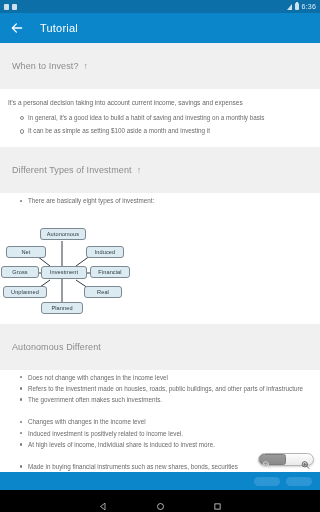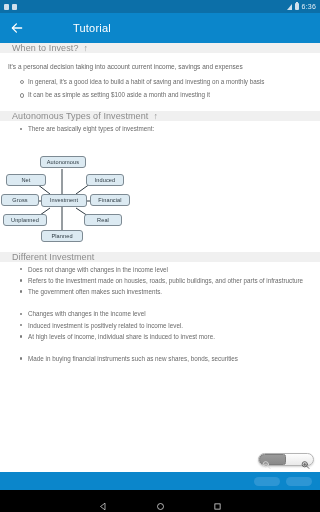--- a/index.html
+++ b/index.html
@@ -24,30 +24,30 @@
   .sb-batt:after{content:"";position:absolute;top:-1.5px;left:1px;width:2px;height:1.5px;background:#cfe0ec;}
   .sb-time{font-size:7px;letter-spacing:0.2px;color:#e3eef6;}
 
   
   .toolbar{
     height:30px; background:#0b86cb; display:flex; align-items:center;
     padding:0 10px; gap:16px;
   }
   .back-arrow{width:14px;height:14px;position:relative;cursor:pointer;flex:none;}
   .back-arrow svg{display:block;}
-  .toolbar-title{color:#ffffff;font-size:11px;letter-spacing:0.2px;margin-left:33px;}
+  .toolbar-title{color:#ffffff;font-size:11px;letter-spacing:0.2px;}
 
   
   .content{
     position:absolute; top:43px; left:0; right:0; bottom:40px;
     background:#ffffff; overflow:hidden;
   }
 
   .section-head{
-    background:#f0f0f0; padding:0 12px;
+    background:#f0f0f0; padding:18px 12px;
     display:flex; align-items:center; gap:5px;
   }
   .section-head .st{font-size:9px;color:#8c8c8c;letter-spacing:0.1px;}
   .uparrow{color:#9a9a9a;font-size:9px;line-height:1;}
 
   .para{
     font-size:6.5px; color:#666; padding:9px 8px 2px 8px; line-height:1.5;
   }
 
   ul.bullets{ list-style:none; padding:3px 8px 8px 20px; }
@@ -146,21 +146,21 @@
     <span class="st">When to Invest?</span>
     <span class="uparrow">↑</span>
   </div>
   <div class="para">It's a personal decision taking into account current income, savings and expenses</div>
   <ul class="bullets hollow">
     <li>In general, it's a good idea to build a habit of saving and investing on a monthly basis</li>
     <li>It can be as simple as setting $100 aside a month and investing it</li>
   </ul>
 
   <div class="section-head">
-    <span class="st">Autonomous Types of Investment</span>
+    <span class="st">Different Types of Investment</span>
     <span class="uparrow">↑</span>
   </div>
   <ul class="bullets">
     <li>There are basically eight types of investment:</li>
   </ul>
 
   <div class="diagram-wrap">
     <div class="diagram">
       <svg class="lines" viewBox="0 0 160 100">
         <g stroke="#2f3b43" stroke-width="1" fill="none">
@@ -189,21 +189,21 @@
 
       <div class="node" style="left:3px; top:68px; width:44px; height:12px;">Unplanned</div>
 
       <div class="node" style="left:84px; top:68px; width:38px; height:12px;">Real</div>
 
       <div class="node" style="left:41px; top:84px; width:42px; height:12px;">Planned</div>
     </div>
   </div>
 
   <div class="section-head">
-    <span class="st">Different Investment</span>
+    <span class="st">Autonomous Different</span>
   </div>
   <ul class="bullets tight">
     <li>Does not change with changes in the income level</li>
     <li>Refers to the investment made on housies, roads, public buildings, and other parts of infrastructure</li>
     <li>The government often makes such investments.</li>
   </ul>
 
   <ul class="bullets tight">
     <li>Changes with changes in the income level</li>
     <li>Induced investment is positively related to income level.</li>

